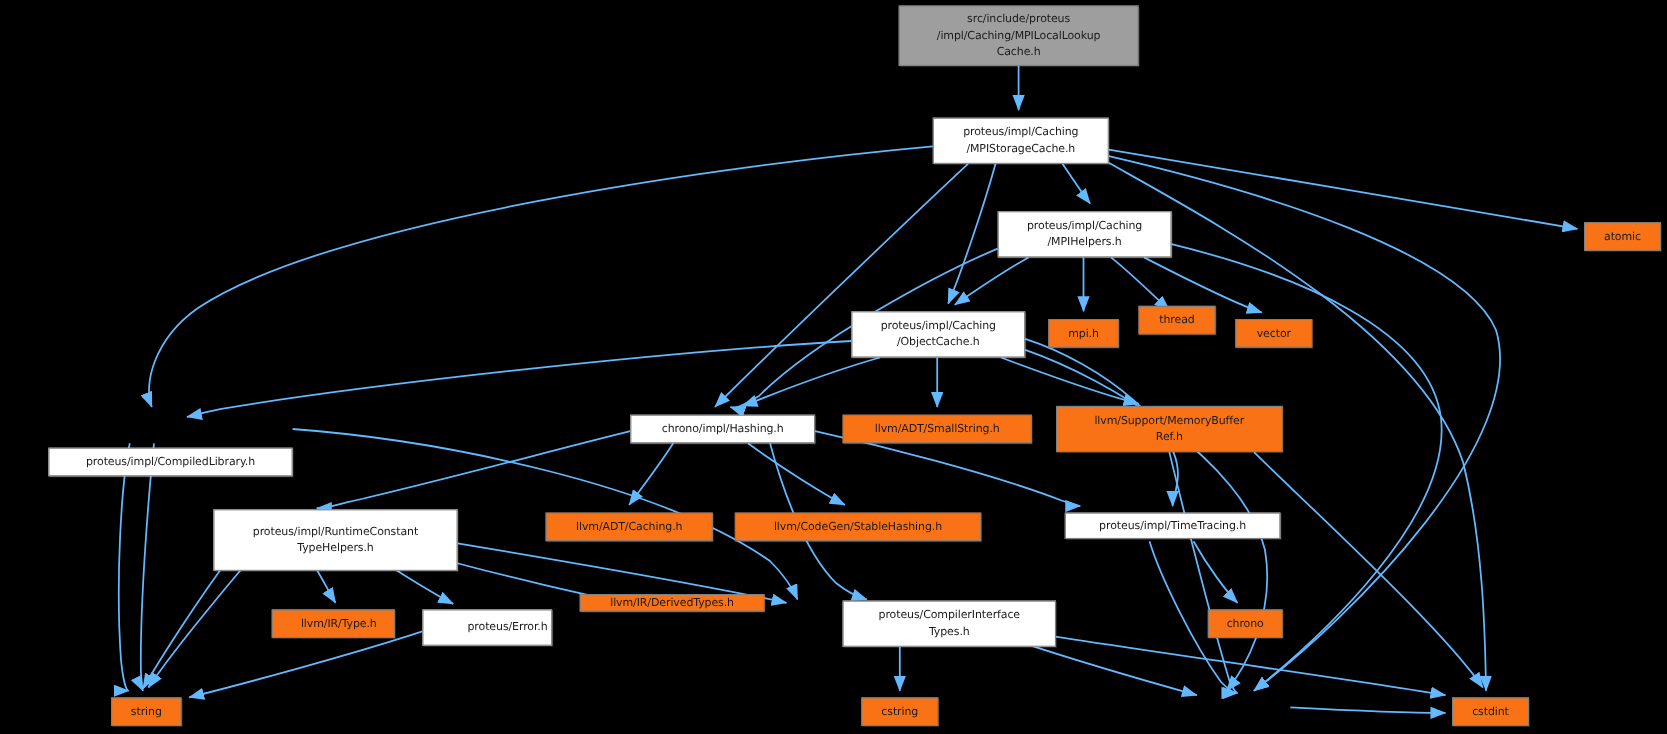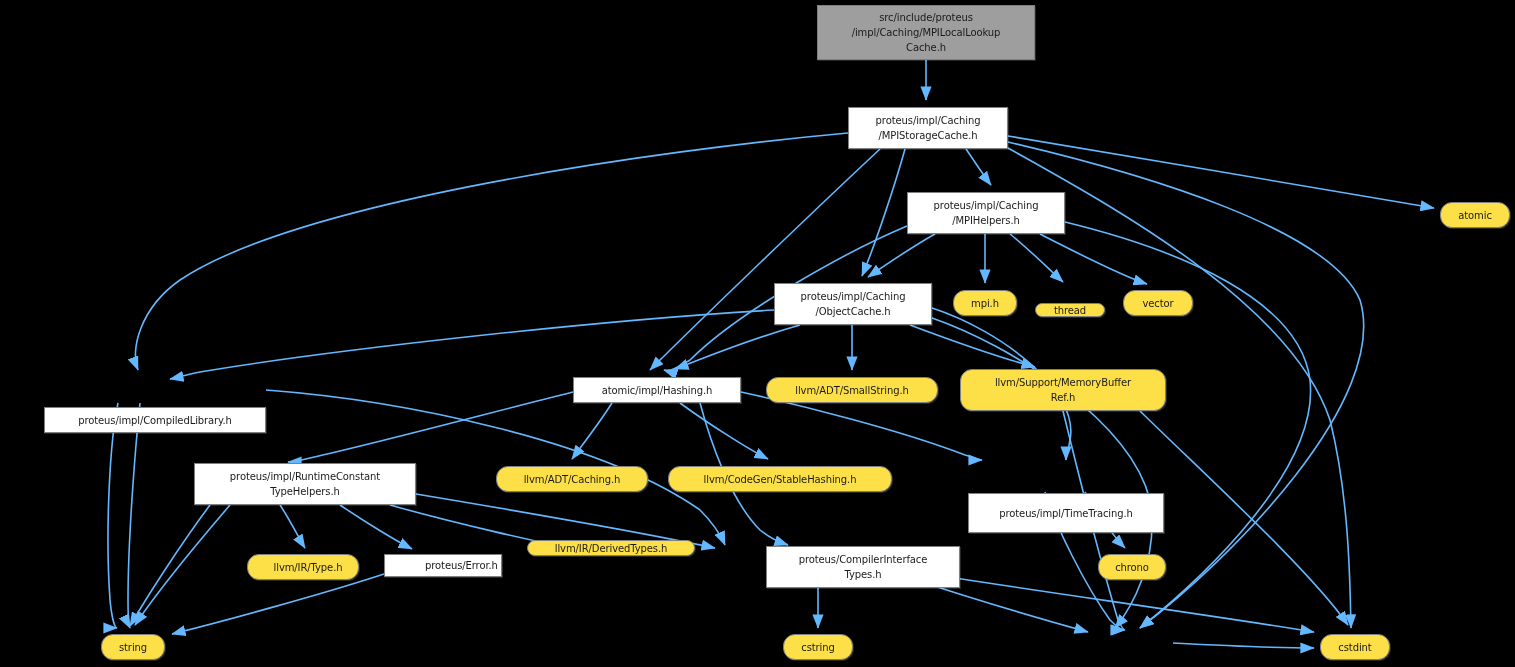--- a/index.html
+++ b/index.html
@@ -33,21 +33,21 @@
     border: 1px solid #808080;
     color: #1a1a1a;
     font-size: 10px;
     line-height: 15px;
     white-space: pre-line;
     letter-spacing: -0.1px;
     padding: 0 4px;
     box-shadow: 1px 1px 0 rgba(255,255,255,0.15);
   }
   .node.fill-white { background: #ffffff; }
-  .node.fill-gray  { background: #fde047; border-radius: 12px; }
+  .node.fill-gray  { background: #f97316; }
   .node.fill-dark  { background: #9e9e9e; }
   .node-label {
     display: block;
     width: 100%;
   }
 </style>
 </head>
 <body>
 
 <div id="graph-root">
@@ -108,34 +108,34 @@
 /impl/Caching/MPILocalLookup
 Cache.h</span></div>
       <div class="node fill-white" style="left: 848px; top: 107px; width: 160px; height: 42px;"><span class="node-label">proteus/impl/Caching
 /MPIStorageCache.h</span></div>
       <div class="node fill-white" style="left: 907px; top: 192px; width: 158px; height: 42px;"><span class="node-label">proteus/impl/Caching
 /MPIHelpers.h</span></div>
       <div class="node fill-gray" style="left: 1440px; top: 202px; width: 70px; height: 26px;"><span class="node-label">atomic</span></div>
       <div class="node fill-white" style="left: 774px; top: 283px; width: 158px; height: 42px;"><span class="node-label">proteus/impl/Caching
 /ObjectCache.h</span></div>
       <div class="node fill-gray" style="left: 953px; top: 290px; width: 64px; height: 26px;"><span class="node-label">mpi.h</span></div>
-      <div class="node fill-gray" style="left: 1035px; top: 303px; width: 70px; height: 14px;"><span class="node-label">thread</span></div>
+      <div class="node fill-gray" style="left: 1035px; top: 278px; width: 70px; height: 26px;"><span class="node-label">thread</span></div>
       <div class="node fill-gray" style="left: 1123px; top: 290px; width: 70px; height: 26px;"><span class="node-label">vector</span></div>
       <div class="node fill-white" style="left: 44px; top: 377px; width: 222px; height: 26px; margin-top: 30px;"><span class="node-label">proteus/impl/CompiledLibrary.h</span></div>
-      <div class="node fill-white" style="left: 573px; top: 377px; width: 168px; height: 26px;"><span class="node-label">atomic/impl/Hashing.h</span></div>
+      <div class="node fill-white" style="left: 573px; top: 377px; width: 168px; height: 26px;"><span class="node-label">chrono/impl/Hashing.h</span></div>
       <div class="node fill-gray" style="left: 766px; top: 377px; width: 172px; height: 26px;"><span class="node-label">llvm/ADT/SmallString.h</span></div>
       <div class="node fill-gray" style="left: 960px; top: 369px; width: 206px; height: 42px;"><span class="node-label">llvm/Support/MemoryBuffer
 Ref.h</span></div>
-      <div class="node fill-white" style="left: 194px; top: 463px; width: 222px; height: 42px;"><span class="node-label">proteus/impl/RuntimeConstant
+      <div class="node fill-white" style="left: 194px; top: 463px; width: 222px; height: 56px;"><span class="node-label">proteus/impl/RuntimeConstant
 TypeHelpers.h</span></div>
       <div class="node fill-gray" style="left: 496px; top: 466px; width: 152px; height: 26px;"><span class="node-label">llvm/ADT/Caching.h</span></div>
       <div class="node fill-gray" style="left: 668px; top: 466px; width: 224px; height: 26px;"><span class="node-label">llvm/CodeGen/StableHashing.h</span></div>
-      <div class="node fill-white" style="left: 968px; top: 493px; width: 196px; height: 40px;"><span class="node-label">proteus/impl/TimeTracing.h</span></div>
+      <div class="node fill-white" style="left: 968px; top: 466px; width: 196px; height: 24px;"><span class="node-label">proteus/impl/TimeTracing.h</span></div>
       <div class="node fill-gray" style="left: 247px; top: 554px; width: 112px; height: 26px; padding-left: 14px;"><span class="node-label">llvm/IR/Type.h</span></div>
-      <div class="node fill-white" style="left: 384px; top: 554px; width: 118px; height: 23px; padding-left: 40px;"><span class="node-label">proteus/Error.h</span></div>
+      <div class="node fill-white" style="left: 384px; top: 554px; width: 118px; height: 33px; padding-left: 40px;"><span class="node-label">proteus/Error.h</span></div>
       <div class="node fill-gray" style="left: 527px; top: 540px; width: 168px; height: 16px;"><span class="node-label">llvm/IR/DerivedTypes.h</span></div>
       <div class="node fill-white" style="left: 722px; top: 546px; width: 194px; height: 42px; margin-left: 44px;"><span class="node-label">proteus/CompilerInterface
 Types.h</span></div>
       <div class="node fill-gray" style="left: 1098px; top: 554px; width: 68px; height: 26px;"><span class="node-label">chrono</span></div>
       <div class="node fill-gray" style="left: 101px; top: 634px; width: 64px; height: 26px;"><span class="node-label">string</span></div>
       <div class="node fill-gray" style="left: 783px; top: 634px; width: 70px; height: 26px;"><span class="node-label">cstring</span></div>
       <div class="node fill-gray" style="left: 1093px; top: 634px; width: 80px; height: 26px; margin-top: 44px;"><span class="node-label">memory</span></div>
       <div class="node fill-gray" style="left: 1320px; top: 634px; width: 70px; height: 26px;"><span class="node-label">cstdint</span></div>
     </div>
 </div>

